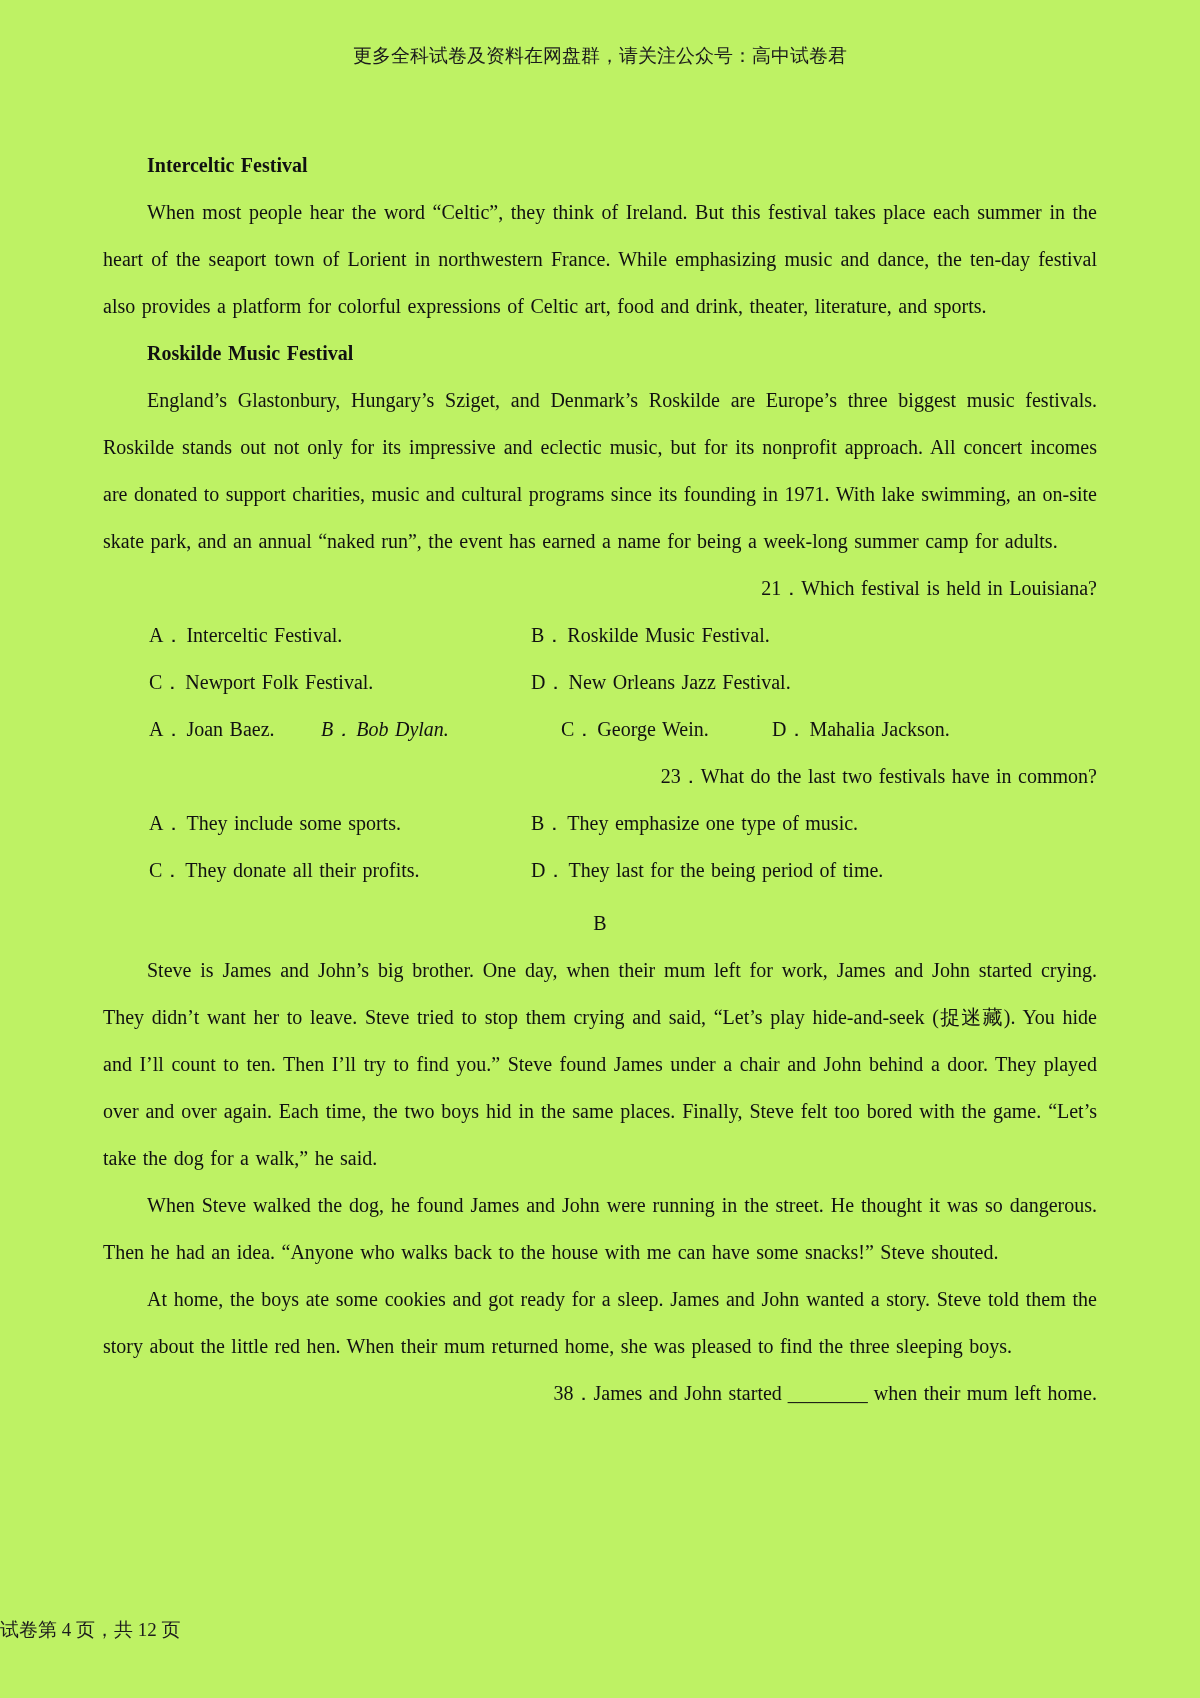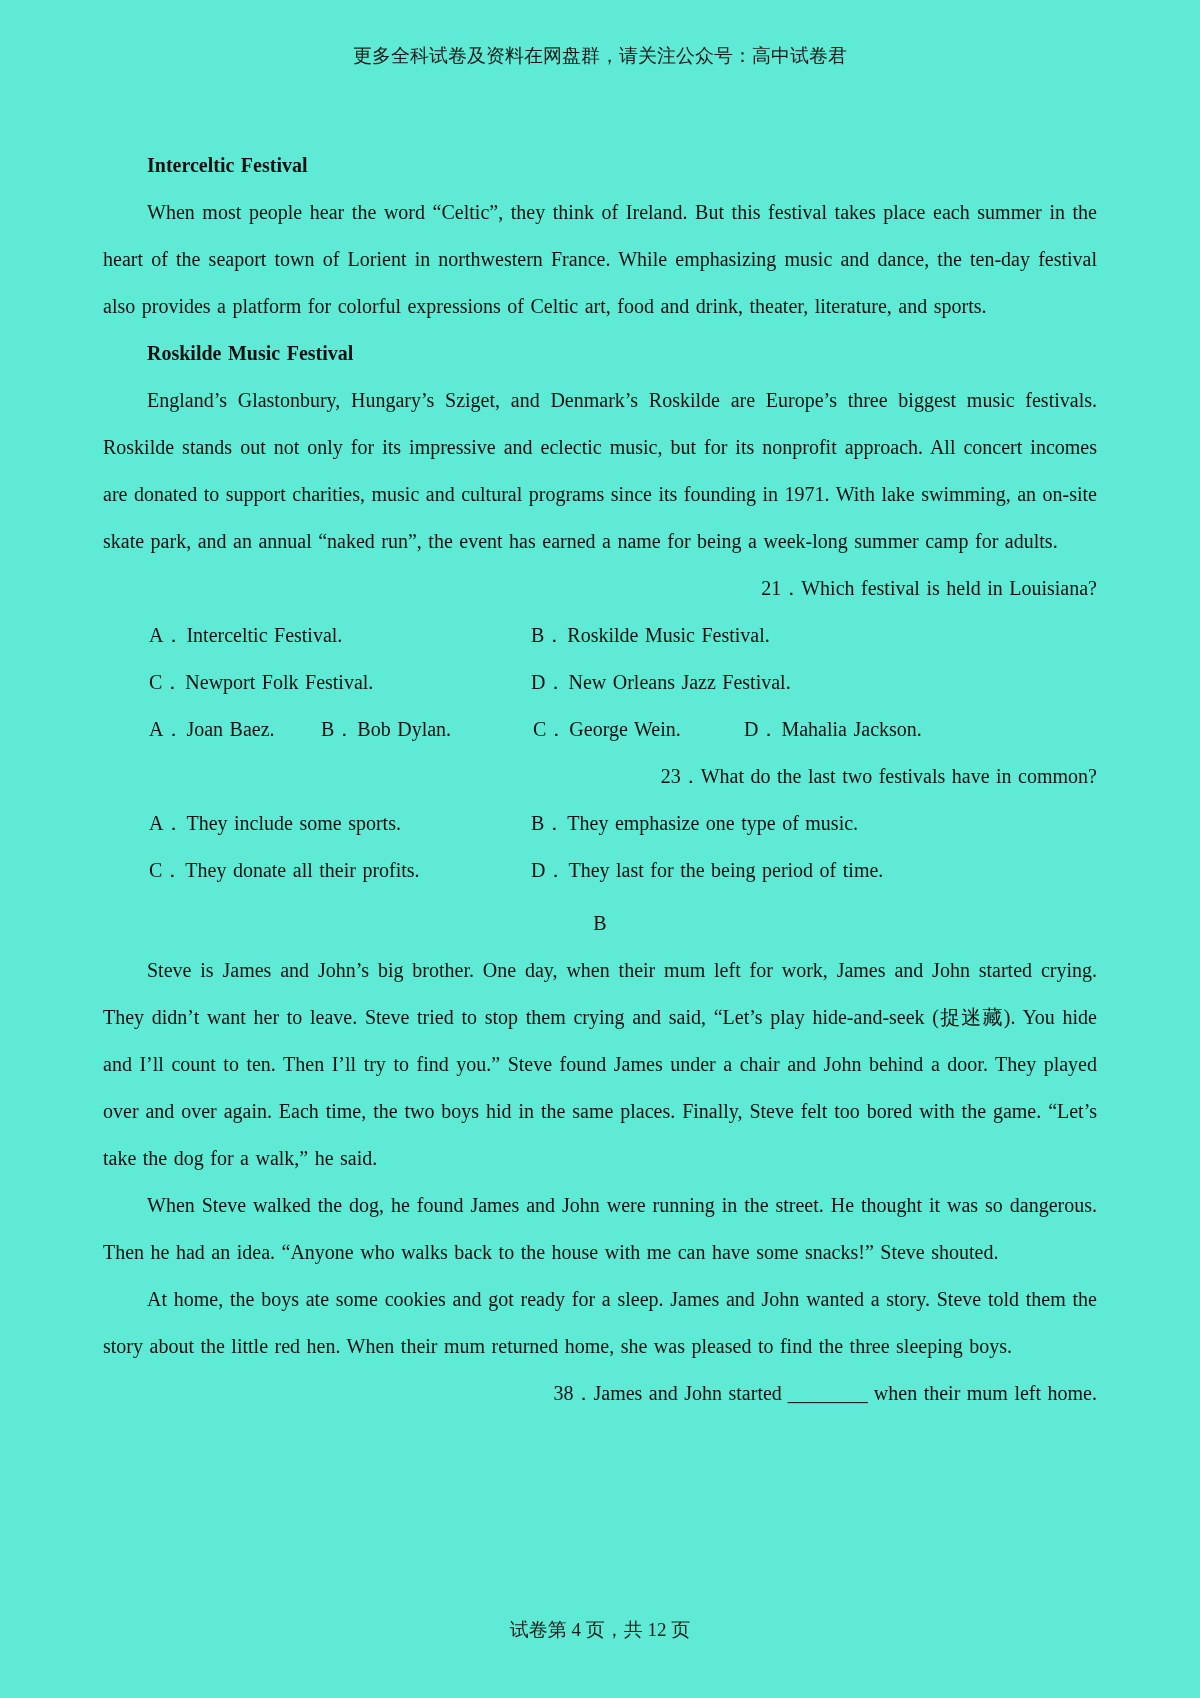--- a/index.html
+++ b/index.html
@@ -1,20 +1,20 @@
 <!DOCTYPE html>
 <html><head>
 <meta charset="utf-8">
 <style>
   html, body { margin: 0; padding: 0; background: #ffffff; }
   .page {
     position: relative;
     width: 1200px;
     height: 1698px;
-    background: #5eead4;
+    background: #bef264;
     color: #111111;
     font-family: "Liberation Serif", "DejaVu Serif", serif;
     overflow: hidden;
   }
   .page-header {
     padding-top: 44px;
     text-align: center;
     font-size: 19px;
     line-height: 24px;
     color: #1c1c1c;
@@ -35,33 +35,32 @@
     text-align: justify;
     text-justify: inter-word;
   }
   .q-line { text-align: right; }
   .q-num { display: inline; }
   .q-text { display: inline; }
   .opt-row { display: flex; padding-left: 46px; }
   .opt { white-space: nowrap; }
   .opt-row.two .opt:nth-child(1) { width: 382px; flex: none; }
   .opt-row.four .opt:nth-child(1) { width: 172px; flex: none; }
-  .opt-row.four .opt:nth-child(2) { width: 212px; flex: none; }
-  .opt-row.four .opt:nth-child(3) { width: 211px; flex: none; }
+  .opt-row.four .opt:nth-child(2) { width: 212px; flex: none; font-style: italic; }
+  .opt-row.four .opt:nth-child(3) { width: 211px; flex: none; margin-left: 28px; }
   .opt-label { margin-right: 3px; }
   .section-label { text-align: center; margin-top: 6px; }
   .fill-line { white-space: nowrap; }
   .q24-part { margin-right: 6px; }
   .blank { letter-spacing: 0; }
   .page-footer {
     position: absolute;
     top: 1617px;
     left: 0;
     right: 0;
-    text-align: center;
     font-size: 19px;
     line-height: 26px;
     color: #1c1c1c;
   }
 </style>
 </head>
 <body>
 
 <div class="page">
 

